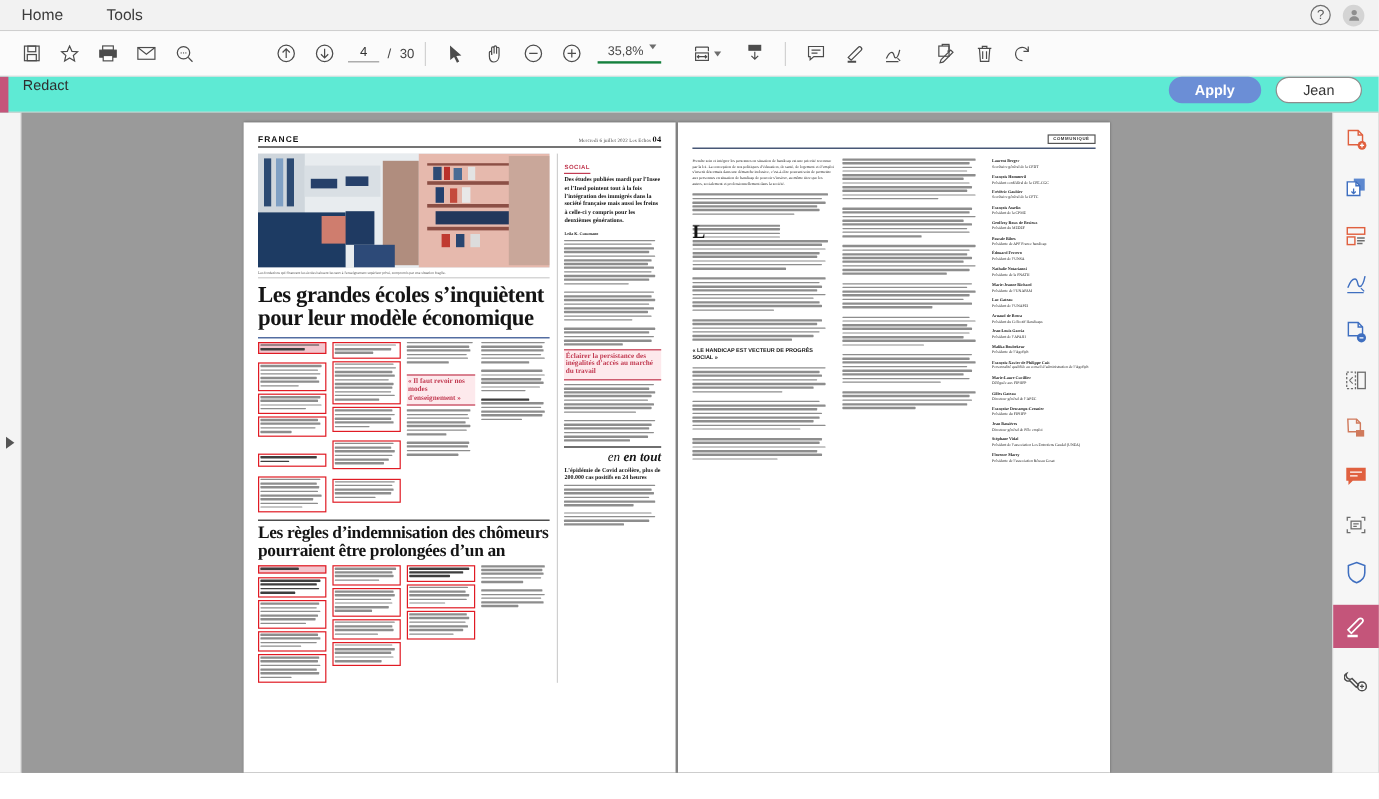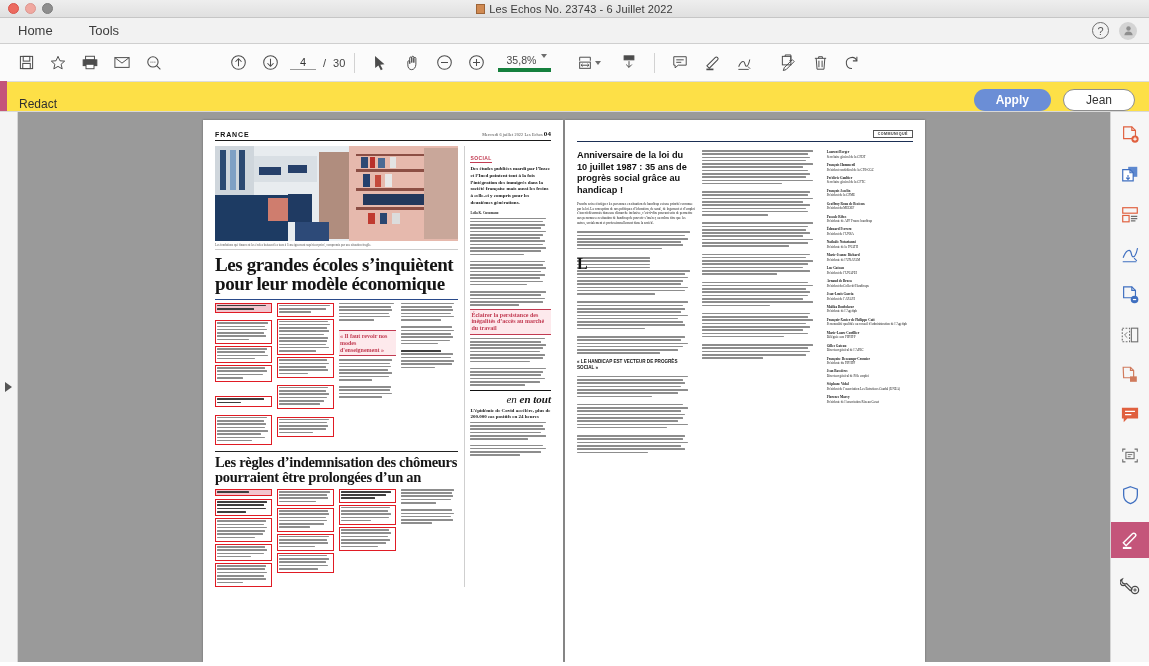--- a/index.html
+++ b/index.html
@@ -77,30 +77,30 @@
     margin-left: 4px;
   }
   .pagefield {
     width: 26px; text-align: center; border: none;
     border-bottom: 1px solid #9a9a9a; font-size: 11px; color: #333;
     background: transparent; padding-bottom: 1px; font-family: "Liberation Sans", sans-serif;
   }
   .divider { width: 1px; height: 20px; background: #d2d2d2; margin: 0 9px; }
   .zoombox {
     display: flex; align-items: flex-start; gap: 5px; margin: 0 6px;
-    border-bottom: 4px solid #15803d; padding: 0 4px 2px 4px;
+    border-bottom: 2px solid #15803d; padding: 0 4px 2px 4px;
   }
   .zoomval { font-size: 10.5px; color: #4a4a4a; min-width: 34px; text-align: right; }
   .caret { width: 0; height: 0; border-left: 3.5px solid transparent;
     border-right: 3.5px solid transparent; border-top: 4.5px solid #6d6d6d; }
 
   
   .redactbar {
-    height: 30px; background: #fde047; border-bottom: 1px solid #d8d8d8;
-    display: flex; align-items: flex-end; position: relative;
+    height: 30px; background: #5eead4; border-bottom: 1px solid #d8d8d8;
+    display: flex; align-items: flex-start; position: relative;
   }
   .redact-accent { width: 7px; height: 30px; background: #c4557a; }
   .redact-label {
     font-size: 12px; color: #2f2f2f; padding-left: 12px; min-width: 160px;
   }
   .rb-center { display: flex; align-items: center; gap: 20px; margin-left: 150px; }
   .rb-item { display: flex; align-items: center; gap: 6px; font-size: 11.5px; }
   .rb-item.blue { color: #2e6ec4; }
   .rb-item.dark { color: #333; }
   .rb-right { margin-left: auto; display: flex; align-items: center; gap: 12px; padding-right: 14px; }
@@ -193,30 +193,20 @@
   .sig { font-size: 3.2px; line-height: 1.35; margin-bottom: 4px; }
   .sig b { font-size: 3.4px; }
   .dropcap { float: left; font-family: "Liberation Serif", serif; font-size: 16px;
     line-height: .8; font-weight: bold; margin: 1px 2px 0 0; }
 </style>
 </head>
 <body>
 
 <div class="app">
 
-  <div class="titlebar">
-    <div class="traffic">
-      <div class="tl red"></div>
-      <div class="tl yellow"></div>
-      <div class="tl green"></div>
-    </div>
-    <div class="win-title">
-      <span class="docicon"></span><span>Les Echos No. 23743 - 6 Juillet 2022</span>
-    </div>
-  </div>
 
   <div class="tabstrip">
     <div class="menu-item">Home</div>
     <div class="menu-item">Tools</div>
     <div class="tab-rest"></div>
     <div class="tb-right">
       <div class="circ-icon">?</div>
       <div class="avatar-ic">
         <svg viewBox="0 0 16 16">
             <circle cx="8" cy="5" r="3.2" fill="#8e8e8e"></circle>
@@ -727,21 +717,20 @@
 
         <div class="page right np">
           <div style="display:flex; justify-content:flex-end; margin-bottom:3px;">
             <div class="commbadge">COMMUNIQUÉ</div>
           </div>
           <div style="border-top:1.4px solid #1b2f55; margin-bottom:8px;"></div>
 
           <div style="display:flex; gap:7px;">
 
             <div style="flex:1.12;">
-              <div class="rhead">Anniversaire de la loi du 10 juillet 1987 : 35 ans de progrès social grâce au handicap !</div>
               <div style="font-size:3.3px;line-height:1.42;margin-bottom:6px;">Prendre soin et intégrer les personnes en situation de handicap est une priorité reconnue par la loi. La conception de nos politiques d’éducation, de santé, de logement et d’emploi s’inscrit désormais dans une démarche inclusive, c’est-à-dire pouvant soin de permettre aux personnes en situation de handicap de pouvoir s’insérer, au même titre que les autres, socialement et professionnellement dans la société.</div>
               <div class="tline" style="width:96%"></div>
                 <div class="tline" style="width:92%"></div>
               <div class="tline" style="width:94%"></div>
                 <div class="tline" style="width:88%"></div>
               <div class="tline" style="width:90%"></div>
                 <div class="tline" style="width:72%"></div>
               <div style="height:6px"></div>
               <div style="overflow:hidden">
                 <div class="dropcap">L</div>

